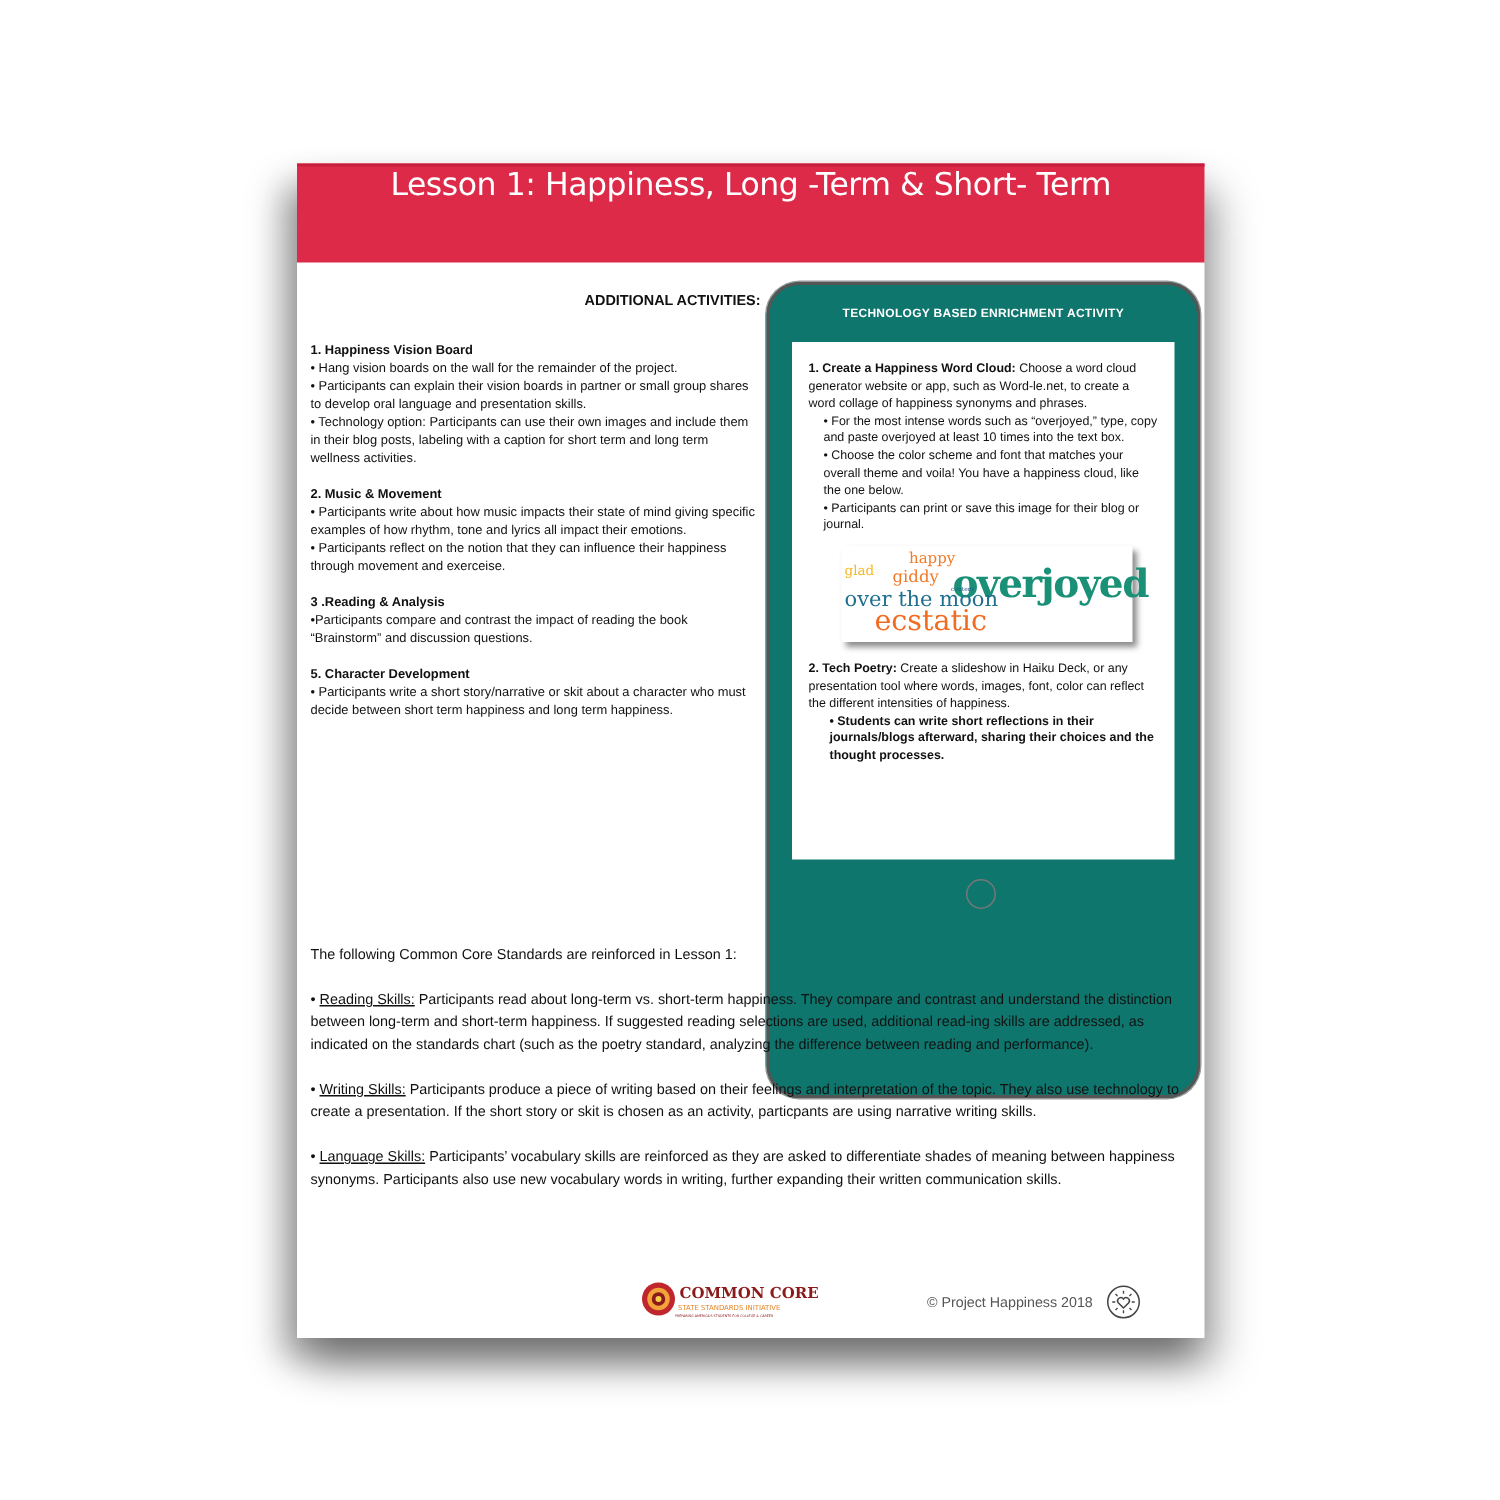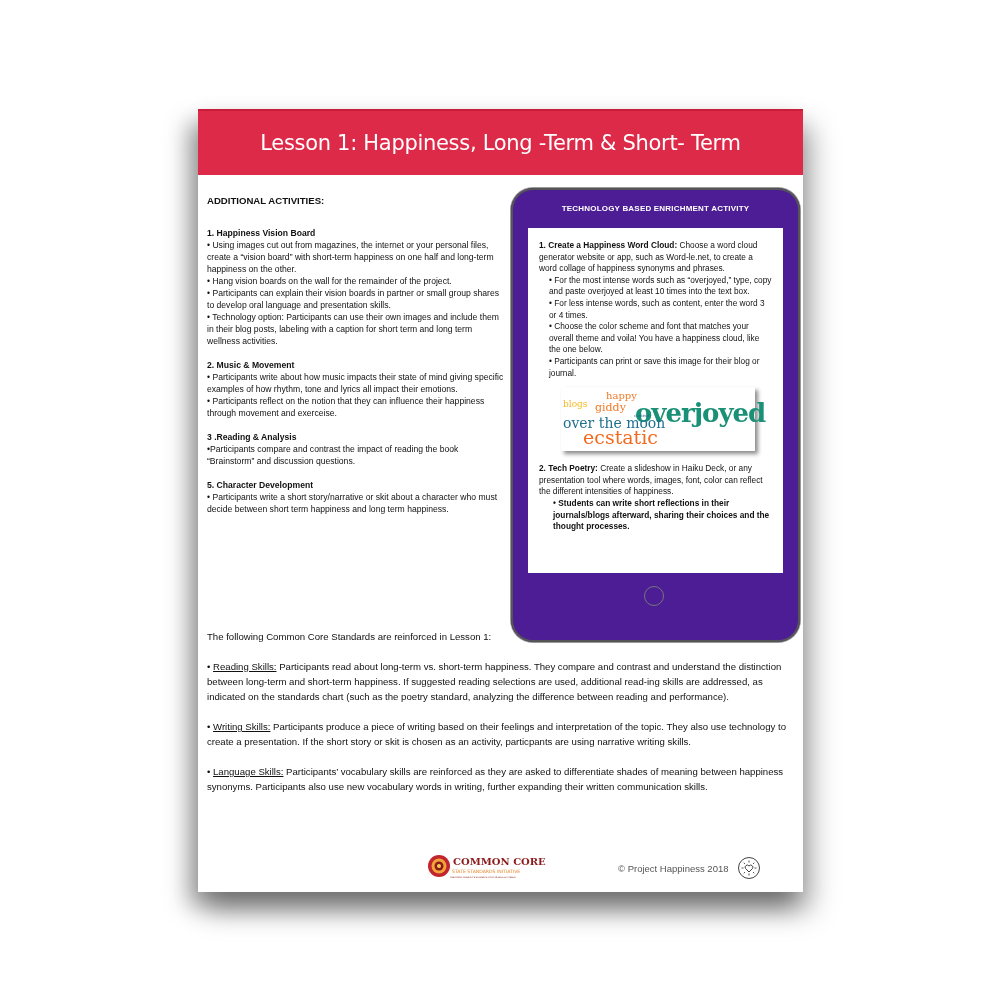--- a/index.html
+++ b/index.html
@@ -1,27 +1,27 @@
 <!DOCTYPE html>
 <html><head>
 <meta charset="utf-8">
 <style>
   html, body { margin:0; padding:0; }
   body { width:1000px; height:1000px; background:#ffffff; position:relative; overflow:hidden; font-family:"Liberation Sans", sans-serif; color:#111; }
   .page { position:absolute; left:198px; top:109px; width:605px; height:783px; background:#fff;
           box-shadow: -10px 14px 22px rgba(0,0,0,0.35), 8px 18px 26px rgba(0,0,0,0.35); }
   .header { position:absolute; left:0; top:0; width:605px; height:66px; background:#dc2a48; border-top:2px solid #c81e3c; box-sizing:border-box;
-            display:flex; align-items:center; justify-content:center; }
+            display:flex; align-items:flex-start; justify-content:center; }
   .header-title { color:#fff; font-size:21px; font-family:"DejaVu Sans", sans-serif; font-weight:normal; letter-spacing:-0.3px; }
   .left-col { position:absolute; left:9px; top:86px; width:300px; font-size:8.6px; line-height:12px; }
-  .left-col .heading { text-align:left; font-weight:bold; font-size:9.6px; margin-bottom:20px; }
+  .left-col .heading { text-align:right; font-weight:bold; font-size:9.6px; margin-bottom:20px; }
   .act { margin-bottom:12px; }
   .act .title { font-weight:bold; }
   .act p { margin:0; }
-  .tablet { position:absolute; left:313px; top:79px; width:289px; height:454px; background:#4c1d95; border-radius:22px;
+  .tablet { position:absolute; left:313px; top:79px; width:289px; height:544px; background:#0f766e; border-radius:22px;
             box-shadow: inset 0 0 0 2px #555, 0 0 0 1px #999; }
   .tablet-head { position:absolute; left:0; top:16px; width:100%; text-align:center; color:#fff; font-weight:bold; font-size:8px; letter-spacing:0.2px; }
   .screen { position:absolute; left:17px; top:40px; width:255px; height:345px; background:#fff; padding:12px 10px 6px 11px; box-sizing:border-box;
             font-size:8.3px; line-height:11.6px; }
   .screen p { margin:0; }
   .screen .ind { padding-left:10px; }
   .screen .ind2 { padding-left:14px;font-weight:bold; }
   .home-btn { position:absolute; left:133px; top:398px; width:20px; height:20px; border-radius:50%; border:1.5px solid #777; box-sizing:border-box; }
   .cloud { position:relative; width:194px; height:64px; margin:8px 0 12px 22px; background:#fff; box-shadow:3px 3px 4px rgba(0,0,0,0.45); font-family:"DejaVu Serif", serif; }
   .cloud span { position:absolute; white-space:nowrap; line-height:1; }
@@ -46,21 +46,20 @@
 <div class="page">
   <div class="header">
     <span class="header-title">Lesson 1: Happiness, Long -Term &amp; Short- Term</span>
   </div>
 
   <div class="left-col">
     <div class="heading">ADDITIONAL ACTIVITIES:</div>
 
     <div class="act">
       <div class="title">1. Happiness Vision Board</div>
-      <p>• Using images cut out from magazines, the internet or your personal files,  create a “vision board” with short-term happiness on one half and long-term happiness on the other.</p>
       <p>• Hang vision boards on the wall for the remainder of the project.</p>
       <p>• Participants can explain their vision boards in partner or small group shares to develop oral language and presentation skills.</p>
       <p>• Technology option: Participants can use their own images and include them in their blog posts, labeling with a caption for short term and long term wellness activities.</p>
     </div>
 
     <div class="act">
       <div class="title">2. Music &amp; Movement</div>
       <p>• Participants write about how music impacts their state of mind giving specific examples of how rhythm, tone and lyrics all impact their emotions.</p>
       <p>• Participants reflect on the notion that they can influence their happiness through movement and exerceise.</p>
     </div>
@@ -74,27 +73,26 @@
       <div class="title">5. Character Development</div>
       <p>• Participants write a short story/narrative or skit about a character who must decide between short term happiness and long term happiness.</p>
     </div>
   </div>
 
   <div class="tablet">
     <div class="tablet-head">TECHNOLOGY BASED ENRICHMENT ACTIVITY</div>
     <div class="screen">
       <p><b>1.  Create a Happiness Word Cloud:</b><span> Choose a word cloud generator website or app, such as Word-le.net, to create a word collage of happiness synonyms and phrases.</span></p>
       <p class="ind">• For the most intense words such as “overjoyed,” type, copy and paste overjoyed at least 10 times into the text box.</p>
-      <p class="ind">• For less intense words, such as content, enter the word 3 or 4 times.</p>
       <p class="ind">• Choose the color scheme and font that matches your overall theme and voila! You have a happiness cloud, like the one below.</p>
       <p class="ind">• Participants can print or save this image for their blog or journal.</p>
 
       <div class="cloud">
         <span class="w-happy">happy</span>
-        <span class="w-glad">blogs</span>
+        <span class="w-glad">glad</span>
         <span class="w-giddy">giddy</span>
         <span class="w-over">overjoyed</span>
         <span class="w-content">content</span>
         <span class="w-moon">over the moon</span>
         <span class="w-ecstatic">ecstatic</span>
       </div>
 
       <p><b>2. Tech Poetry:</b><span> Create a slideshow in Haiku Deck, or any presentation tool where words, images,  font, color can reflect the different intensities of happiness.</span></p>
       <p class="ind2">• Students can write short reflections in their journals/blogs afterward, sharing their choices and the thought processes.</p>
     </div>

